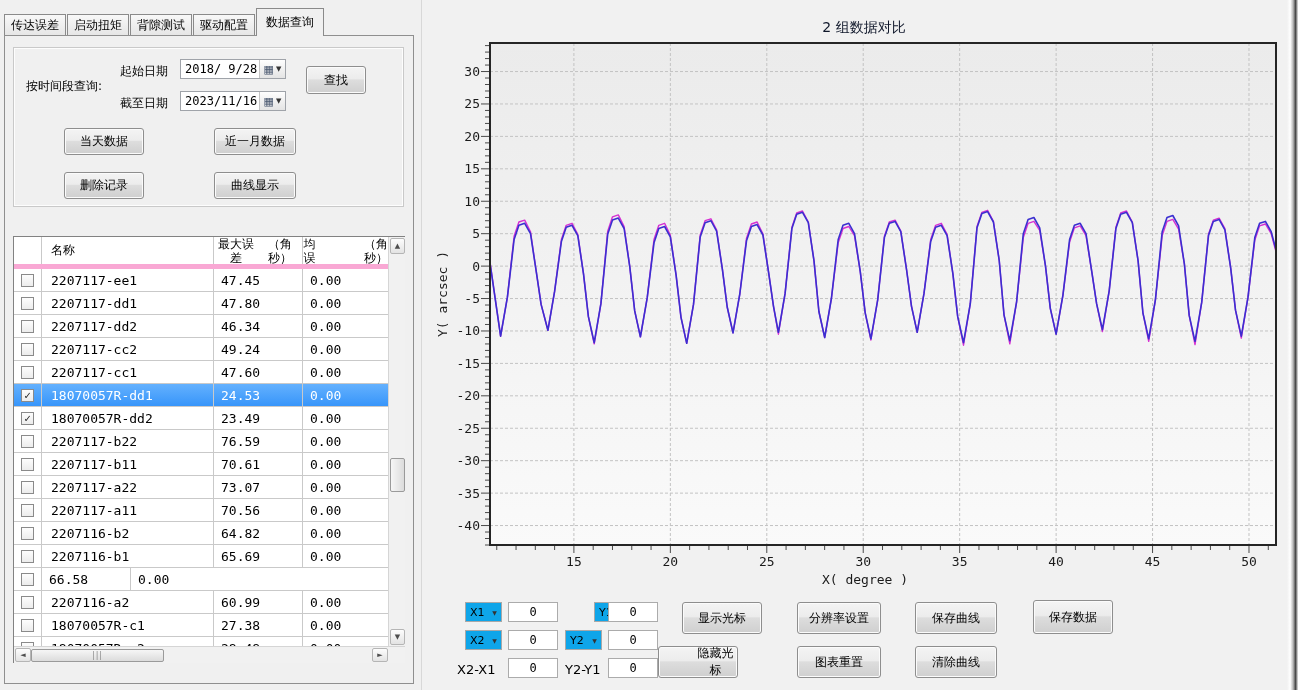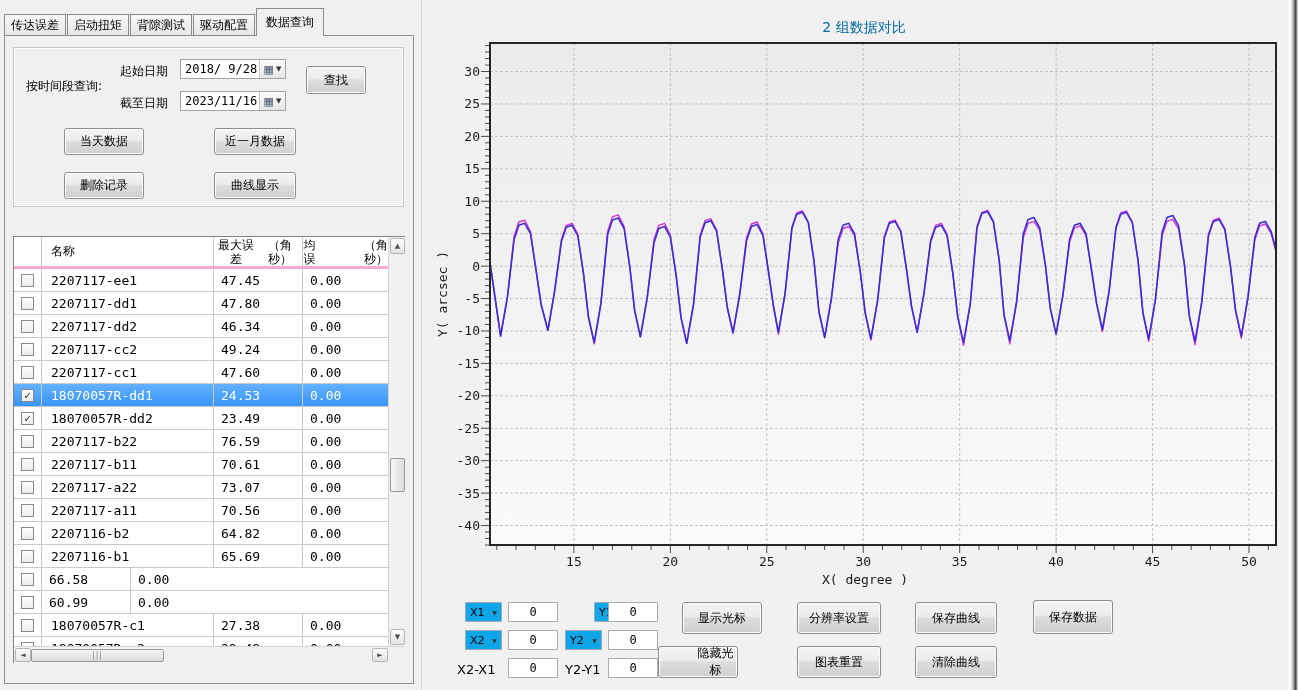--- a/index.html
+++ b/index.html
@@ -25,21 +25,21 @@
             border-left:1px solid #c4c4c4; background:linear-gradient(#fefefe,#e4e4e4); cursor:default; }
   .calbtn .grid-ic { font-size:11px; color:#44536b; line-height:1; }
   .calbtn .arr-ic { font-size:7px; color:#333; line-height:1; }
 
   .btn { position:absolute; border:1px solid #8e8e8e; border-radius:3px; text-align:center;
          background:linear-gradient(#f4f4f4 0%,#ececec 45%,#dddddd 50%,#cfcfcf 100%);
          box-shadow:inset 0 0 0 1px #fbfbfb; cursor:default; display:flex; align-items:center; justify-content:center; }
 
   
   .dtable { left:13px; top:236px; width:392px; height:427px; border:1px solid #828282; background:#fff; }
-  .thead { position:absolute; left:0; top:0; width:374px; height:32px; border-bottom:3px solid #f9a8d4; display:flex; background:#fff; }
+  .thead { position:absolute; left:0; top:0; width:374px; height:32px; border-bottom:5px solid #f9a8d4; display:flex; background:#fff; }
   .td { border-right:1px solid #c9c9c9; display:flex; align-items:center; overflow:hidden; }
   .c0 { width:28px; justify-content:center; }
   .c1 { width:172px; padding-left:9px; }
   .c2 { width:89px; padding-left:7px; }
   .c3 { flex:1; border-right:none; padding-left:7px;gap:48px; }
   .hcell2 { flex-direction:row; justify-content:center; padding-left:0; text-align:center; line-height:14px; font-size:12px; }
   .tbody { position:absolute; left:0; top:32px; width:374px; height:377px; overflow:hidden; background:#fff; }
   .trow { display:flex; width:374px; height:23px; border-bottom:1px solid #c9c9c9;
           font-family:"DejaVu Sans Mono",monospace; font-size:13px; }
   .trow .td { height:100%; }
@@ -235,20 +235,21 @@
         <div class="td c0">
           <span class="cbx"></span>
         </div>
         <div class="td c2">66.58</div>
         <div class="td c3">0.00</div>
       </div>
       <div class="trow">
         <div class="td c0">
           <span class="cbx"></span>
         </div>
+        <div class="td c1">2207116-a2</div>
         <div class="td c2">60.99</div>
         <div class="td c3">0.00</div>
       </div>
       <div class="trow">
         <div class="td c0">
           <span class="cbx"></span>
         </div>
         <div class="td c1">18070057R-c1</div>
         <div class="td c2">27.38</div>
         <div class="td c3">0.00</div>
@@ -279,21 +280,21 @@
     <div class="hthumb" style="left:17px; width:133px;">
         <span>|||</span>
       </div>
     <div class="sbtn" style="left:358px; top:1px; width:16px; height:14px;">
         <span>►</span>
       </div>
   </div>
 </div>
 
 <div class="abs right-panel"></div>
-<div class="abs chart-title" style="color: #0369a1;">2 组数据对比</div>
+<div class="abs chart-title" style="color: #0f172a;">2 组数据对比</div>
 
 <svg id="chart-svg" class="abs" style="left:430px; top:35px;" width="868" height="555">
   <defs>
     <linearGradient id="plotbg" x1="0" y1="0" x2="0" y2="1">
       <stop offset="0" stop-color="#ebebeb"></stop>
       <stop offset="1" stop-color="#fafafa"></stop>
     </linearGradient>
   </defs>
   <rect x="60" y="8" width="786" height="502" fill="url(#plotbg)"></rect>
   <g>

